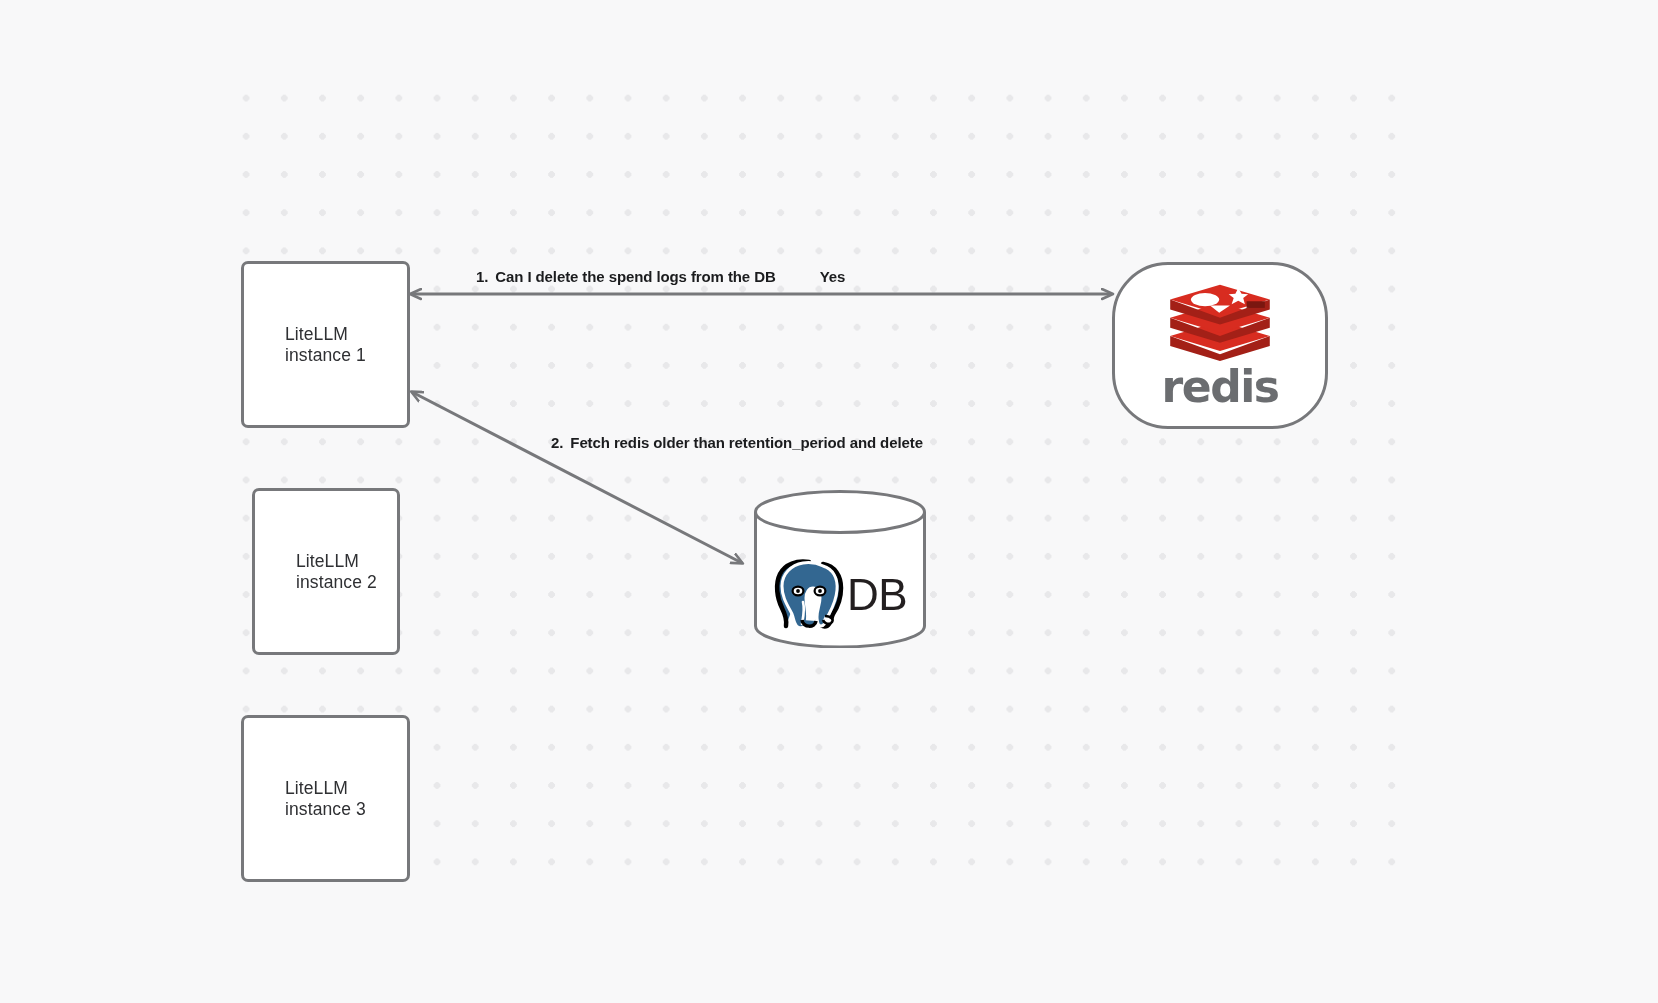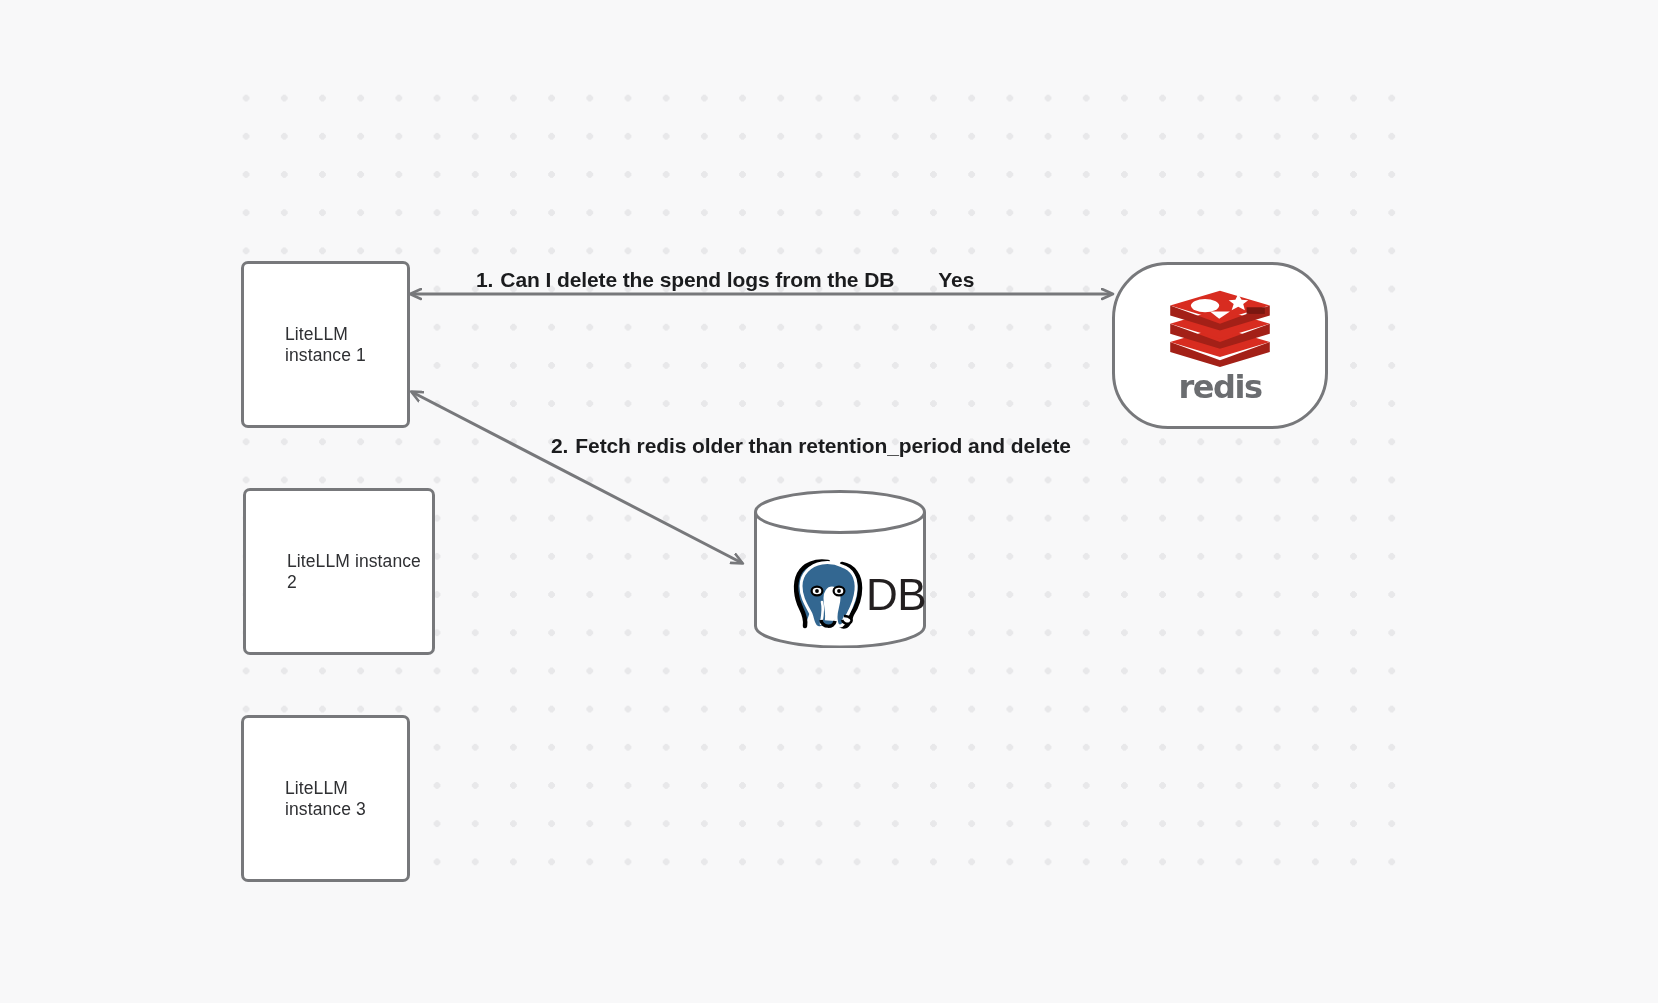--- a/index.html
+++ b/index.html
@@ -63,37 +63,37 @@
     display: flex;
     flex-direction: column;
     align-items: center;
     justify-content: center;
   }
   .db-node {
     position: absolute;
   }
   .edge-label {
     position: absolute;
-    font-size: 21px;
+    font-size: 15px;
     font-weight: bold;
     color: #1b1c1e;
     white-space: nowrap;
     letter-spacing: -0.1px;
     font-family: "Liberation Sans", sans-serif;
   }
   .edge-label .num {
     margin-right: 7px;
   }
   .edge-label .yes-gap {
     display: inline-block;
     width: 44px;
   }
   .redis-wordmark {
     font-family: "DejaVu Sans", sans-serif;
-    font-size: 32px;
+    font-size: 44px;
     font-weight: bold;
     color: #6b6d70;
     letter-spacing: -1.5px;
     line-height: 1;
     margin-top: 4px;
   }
   .db-text {
     font-family: "Liberation Sans", sans-serif;
     font-size: 44px;
     color: #231f20;
@@ -127,21 +127,21 @@
   </div>
 
   <div class="edge-label" style="left:551px; top:434px;">
     <span class="num">2.</span><span>Fetch redis older than retention_period and delete</span>
   </div>
 
   <div class="node-box" style="left:241px; top:261px; width:169px; height:167px;">
     <span class="node-label">LiteLLM instance 1</span>
   </div>
 
-  <div class="node-box" style="left:243px; top:488px; width:192px; height:167px;justify-content:center;">
+  <div class="node-box" style="left:252px; top:488px; width:148px; height:167px;justify-content:center;">
     <span class="node-label">LiteLLM instance 2</span>
   </div>
 
   <div class="node-box" style="left:241px; top:715px; width:169px; height:167px;">
     <span class="node-label">LiteLLM instance 3</span>
   </div>
 
   <div class="redis-node" style="left:1112px; top:262px; width:216px; height:167px;">
     <span style="display:block; line-height:0;">
       <svg width="108" height="78" viewBox="0 0 128 94" xmlns="http://www.w3.org/2000/svg">
@@ -162,21 +162,21 @@
       </svg>
     </span>
     <span class="redis-wordmark">redis</span>
   </div>
 
   <div class="db-node" style="left:754px; top:490px; width:172px; height:158px;">
     <svg width="172" height="158" viewBox="0 0 172 158" xmlns="http://www.w3.org/2000/svg" style="position:absolute; left:0; top:0;">
       <path d="M1.5 22 L1.5 136 A84.5 21 0 0 0 170.5 136 L170.5 22" fill="#ffffff" stroke="#77787b" stroke-width="3"></path>
       <ellipse cx="86" cy="22" rx="84.5" ry="20.5" fill="#ffffff" stroke="#77787b" stroke-width="3"></ellipse>
     </svg>
-    <div style="position:absolute; left:0; top:52px; width:172px; height:106px; display:flex; align-items:center; justify-content:flex-end;">
+    <div style="position:absolute; left:0; top:52px; width:172px; height:106px; display:flex; align-items:center; justify-content:center;">
       <span style="line-height:0; margin-right:2px;">
         <svg width="72" height="74" viewBox="0 0 72 74" xmlns="http://www.w3.org/2000/svg">
           <g stroke="#000000" stroke-width="4.5" stroke-linejoin="round" stroke-linecap="round" fill="#336791">
             <path d="M50 6 C62 8 68 18 68 30 C68 42 64 50 60 56 C58 60 58 66 54 68 C50 70 46 66 45 62"></path>
             <path d="M36 4 C24 2 12 6 7 16 C2 26 4 40 9 50 C12 56 14 62 13 68"></path>
           </g>
           <g fill="#336791" stroke="#ffffff" stroke-width="3" stroke-linejoin="round">
             <path d="M50 8 C60 11 65 20 64 32 C63 44 58 52 55 58 C53 63 52 68 48 68 C45 68 44 63 44 59 C44 52 47 46 47 40 C47 34 44 30 40 30 C36 30 33 34 33 40 C33 48 36 56 34 64 C33 69 29 71 25 69 C21 67 21 61 19 56 C15 48 9 40 9 28 C9 16 18 7 30 5 C37 4 44 5 50 8 Z"></path>
           </g>
           <g fill="#ffffff" stroke="#000000" stroke-width="2.2">

